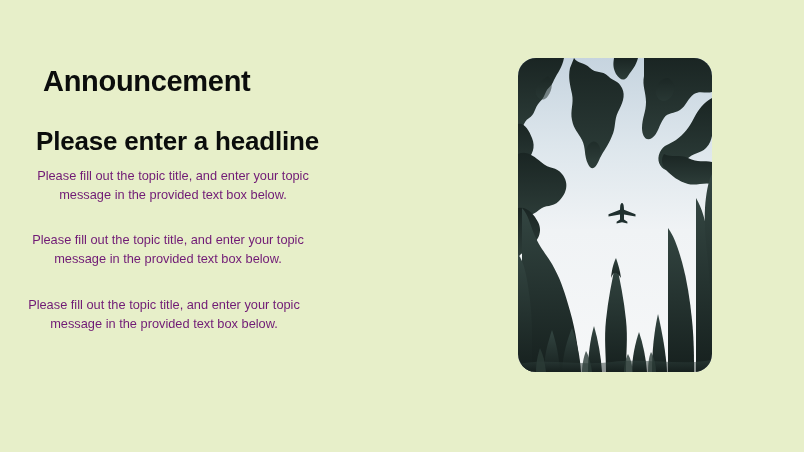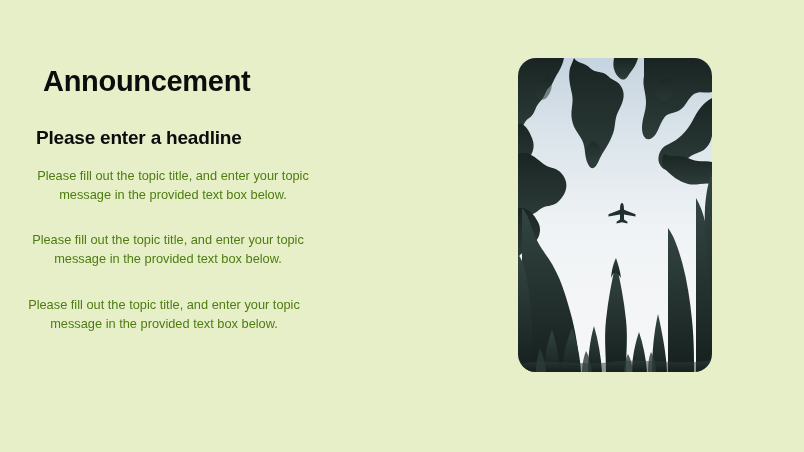--- a/index.html
+++ b/index.html
@@ -36,32 +36,32 @@
     font-weight: bold;
     color: #0b0d0c;
     letter-spacing: -0.3px;
     line-height: 1.1;
     white-space: nowrap;
   }
   #headline {
     position: absolute;
     left: 36px;
     top: 127px;
-    font-size: 19px;
+    font-size: 26px;
     font-weight: bold;
     color: #0b0d0c;
     letter-spacing: -0.2px;
     line-height: 1.15;
     white-space: nowrap;
   }
   .para {
     position: absolute;
     font-size: 12.8px;
     font-weight: normal;
-    color: #4d7c0f;
+    color: #701a75;
     text-align: center;
     line-height: 1.48;
   }
   #para-1 { left: 23px;  top: 167px; width: 300px; }
   #para-2 { left: 16px;  top: 231px; width: 304px; }
   #para-3 { left: 12px;  top: 296px; width: 304px; }
 
   
   #photo-frame {
     position: absolute;

